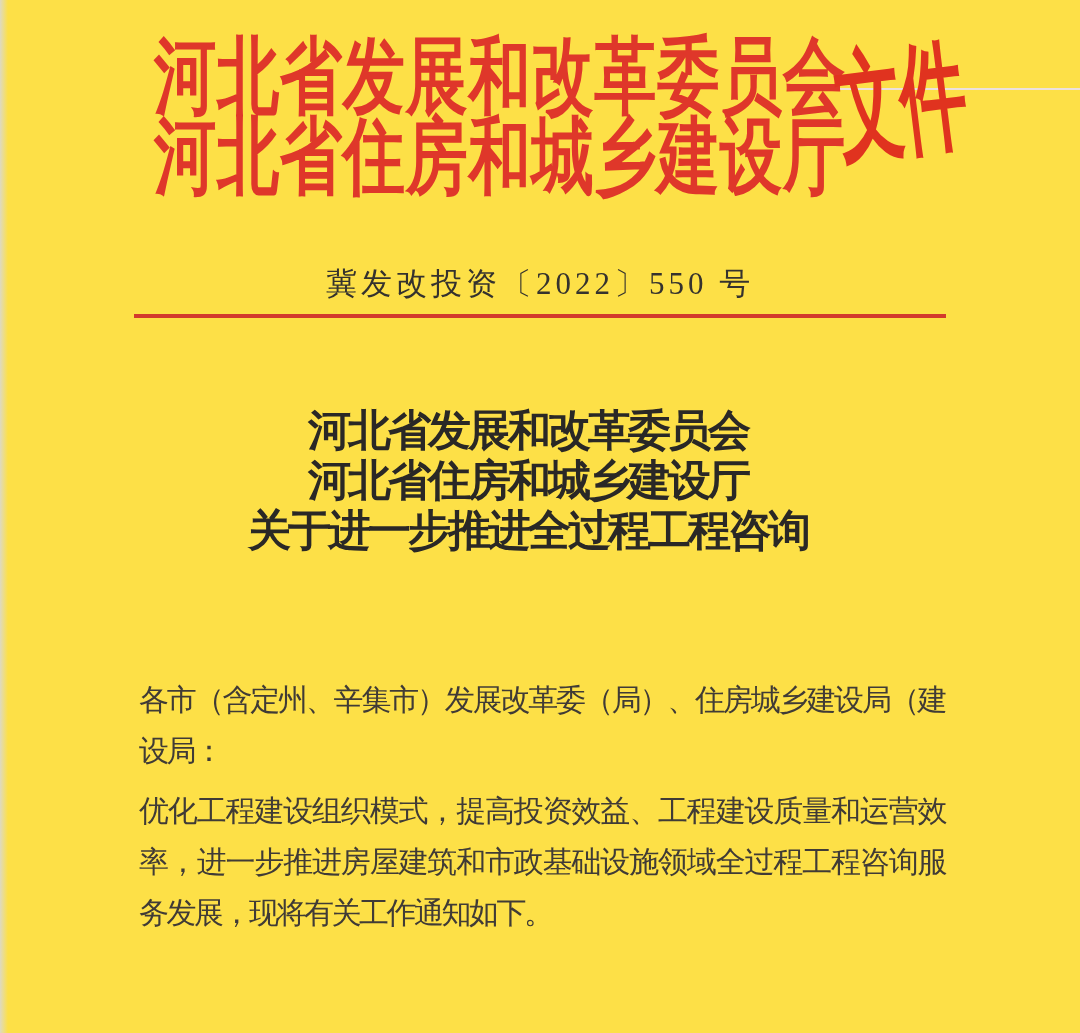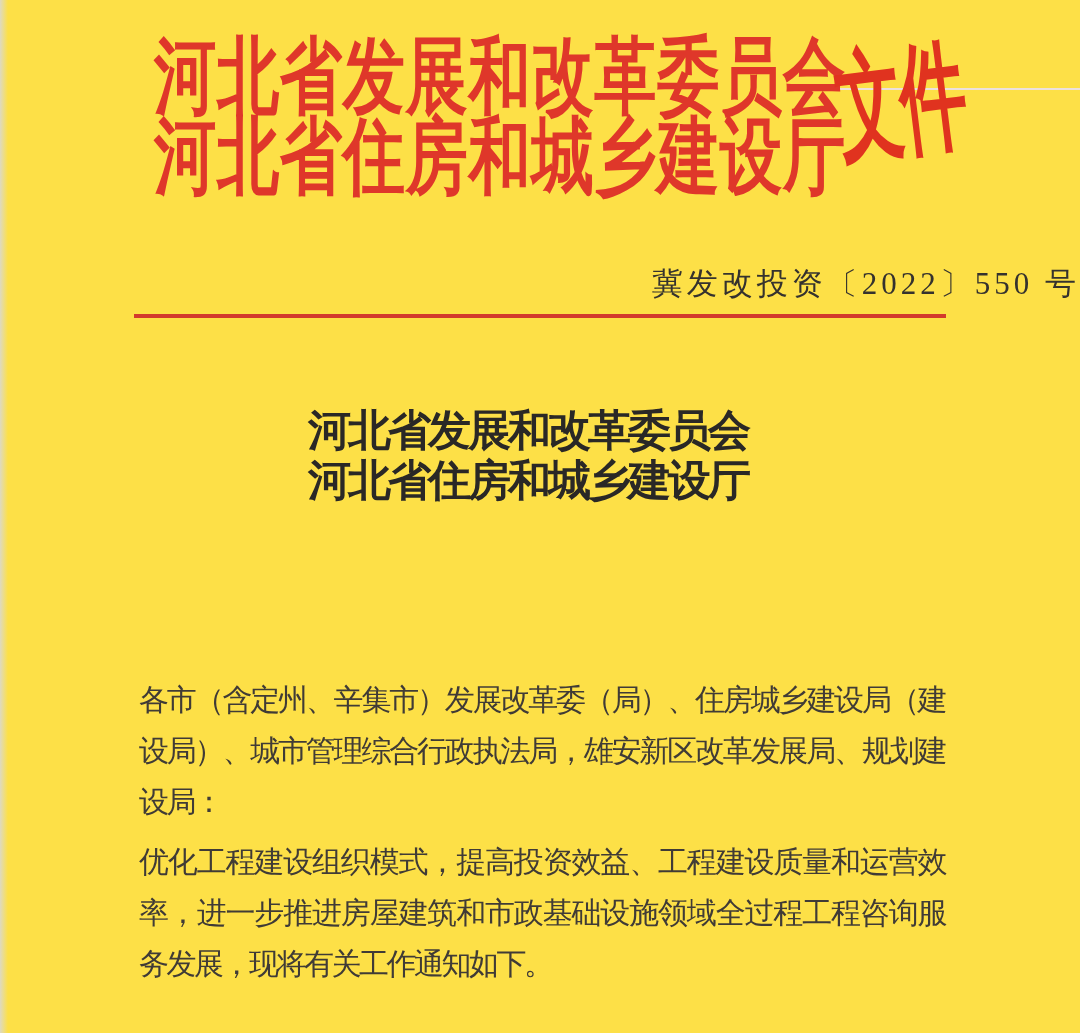--- a/index.html
+++ b/index.html
@@ -56,21 +56,21 @@
     display: inline-block;
     transform: scaleX(0.55);
     transform-origin: left top;
     letter-spacing: -4px;
   }
   
   .ref-number {
     position: absolute;
     top: 263px; left: 0;
     width: 100%;
-    text-align: right;
+    text-align: center;
     font-size: 31px;
     letter-spacing: 4px;
     color: #35322e;
   }
   .red-rule {
     position: absolute;
     top: 314px; left: 134px;
     width: 812px; height: 4px;
     background: #d33a2c;
   }
@@ -122,26 +122,26 @@
     </div>
   </header>
 
   <div class="ref-number">冀发改投资〔2022〕550 号</div>
 
   <div class="red-rule"></div>
 
   <div class="doc-title">
     <div>河北省发展和改革委员会</div>
     <div>河北省住房和城乡建设厅</div>
+    <div>关于进一步推进全过程工程咨询</div>
   </div>
 
   <div class="body-text">
     <div class="para">
       <div class="line just">各市（含定州、辛集市）发展改革委（局）、住房城乡建设局（建</div>
-      <div class="line just">设局）、城市管理综合行政执法局，雄安新区改革发展局、规划建</div>
       <div class="line">设局：</div>
     </div>
     <div class="para para2">
       <div class="line just">优化工程建设组织模式，提高投资效益、工程建设质量和运营效</div>
       <div class="line just">率，进一步推进房屋建筑和市政基础设施领域全过程工程咨询服</div>
       <div class="line">务发展，现将有关工作通知如下。</div>
     </div>
   </div>
 
 </div>

